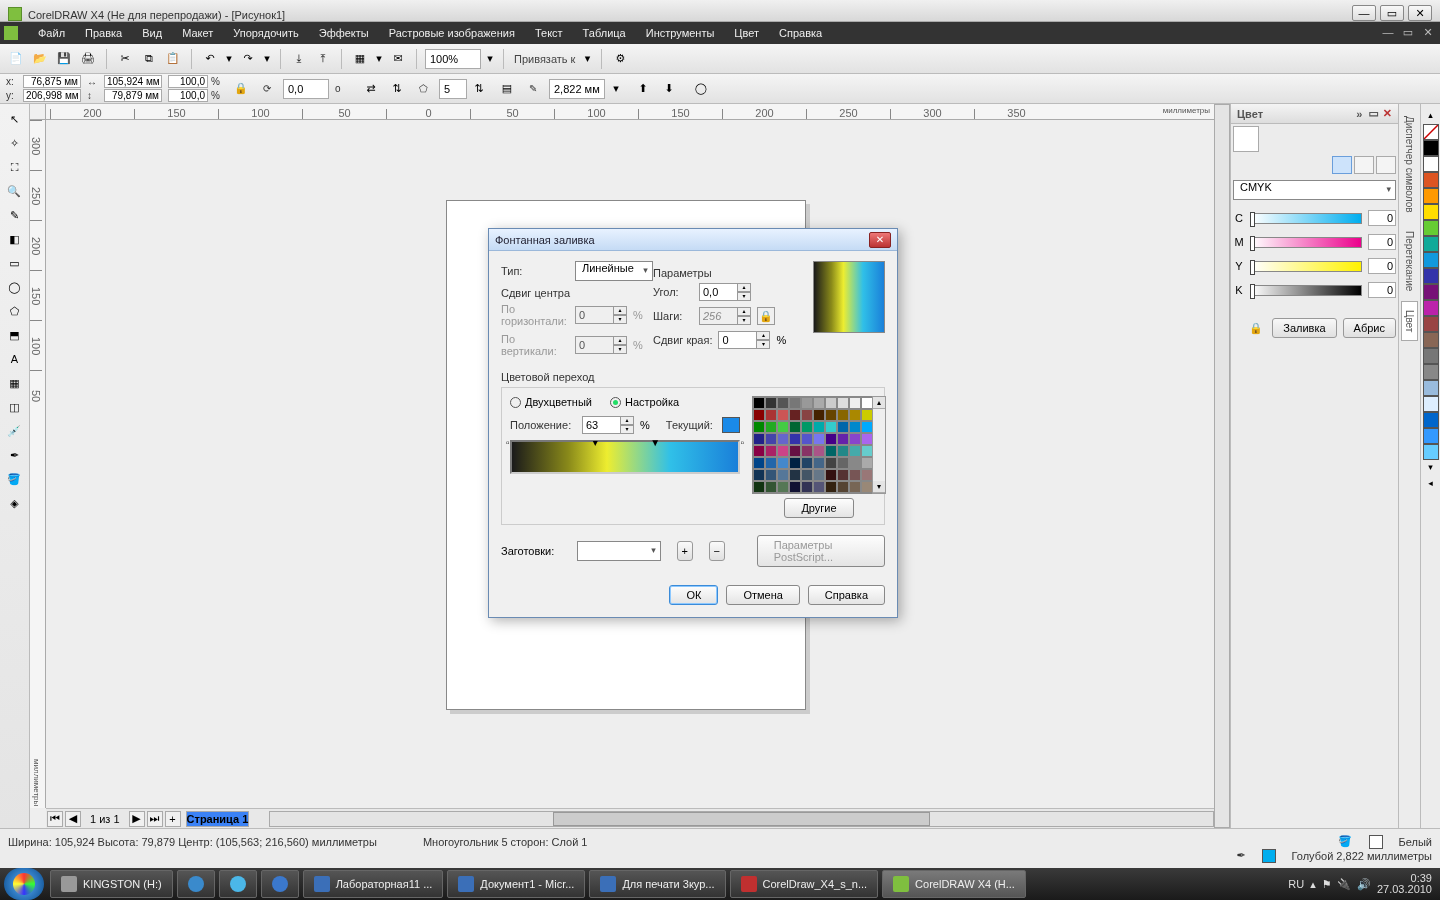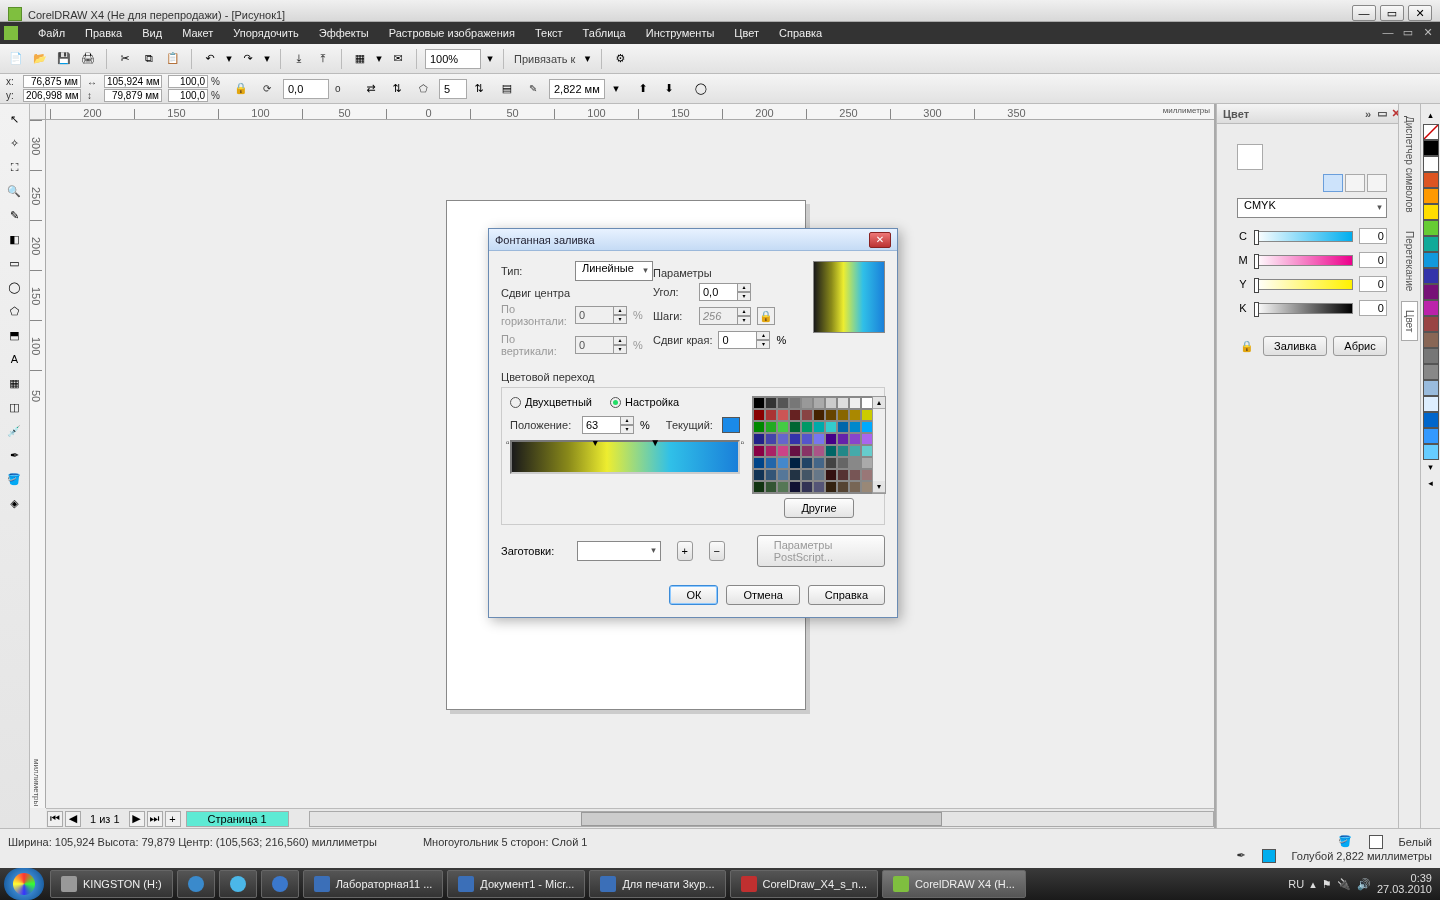--- a/index.html
+++ b/index.html
@@ -44,31 +44,31 @@
 .ruler-v { position:absolute; top:16px; left:0; width:16px; bottom:20px; background:#f5f5f5; border-right:1px solid #aaa; font-size:8px; color:#666;}
 .ruler-v span { display:block; height:50px; border-top:1px solid #888; writing-mode:vertical-rl; text-align:center; padding-top:2px;}
 .ruler-corner { position:absolute; top:0; left:0; width:16px;height:16px;background:#f0f0f0;border-right:1px solid #aaa;border-bottom:1px solid #aaa;}
 .canvas-inner { position:absolute; top:16px; left:16px; right:0; bottom:20px; background:#eee;}
 .page { position:absolute; left:400px; top:80px; width:360px; height:510px; background:#fff; border:1px solid #888; box-shadow:4px 4px 0 #ccc;}
 .ruler-v-units { position:absolute; left:2px; bottom:2px; font-size:8px; color:#555; writing-mode:vertical-rl;}
 
 .page-nav { position:absolute; bottom:0; left:16px; right:0; height:20px; background:#e8e8e8; border-top:1px solid #bbb; display:flex; align-items:center;}
 .pn-btn { width:16px; height:16px; border:1px solid #aaa; background:#f0f0f0; display:flex;align-items:center;justify-content:center; cursor:pointer; margin:0 1px;}
 .page-counter { padding:0 8px;}
-.page-tab { background:#5eead4; border:1px solid #aaa; padding:1px 21px; margin-left:4px;}
+.page-tab { background:#3b82f6; border:1px solid #aaa; padding:1px 0; margin-left:4px;font-weight:bold;}
 .hscroll { flex:1; margin-left:20px; height:16px; background:#e4e4e4; border:1px solid #aaa; position:relative;}
 .hscroll-thumb { position:absolute; left:30%; width:40%; top:0; bottom:0; background:#ccc; border:1px solid #999;}
 
 
 .right-stack { width:184px; display:flex; background:#e8e8e8;}
 .vscroll { width:16px; background:#e4e4e4; border:1px solid #aaa;}
 .docker { flex:1; background:#ececec; border-left:1px solid #bbb; display:flex; flex-direction:column;}
 .docker-title { height:20px; background:linear-gradient(#f4f4f4,#ddd); border-bottom:1px solid #bbb; display:flex; align-items:center; padding:0 6px; font-weight:bold; color:#555;}
 .docker-title .spacer{flex:1;}
-.docker-body { padding:20px; flex:1;}
+.docker-body { padding:2px; flex:1;}
 .docker-tabs { display:flex; justify-content:flex-end; gap:2px; margin-bottom:6px;}
 .dk-tab { width:20px; height:18px; border:1px solid #aaa; background:#f4f4f4; cursor:pointer;}
 .dk-tab.active { background:#cde3fb; border-color:#6a9edb;}
 .color-model-sel { width:100%; height:20px; border:1px solid #888; background:#fff; margin-bottom:10px;}
 .slider-row { display:flex; align-items:center; gap:6px; margin-bottom:8px;}
 .slider-row .ch { width:12px; text-align:center;}
 .slider-bar { flex:1; height:11px; position:relative; border:1px solid #888;}
 .slider-bar .thumb{position:absolute; left:-2px; top:-2px; width:5px; height:15px; background:#fff; border:1px solid #444;}
 .slider-val { width:28px; height:16px; border:1px solid #aaa; background:#fff; text-align:right; padding:0 2px;}
 .docker-buttons { display:flex; gap:6px; margin-top:20px; justify-content:flex-end; align-items:center;}

